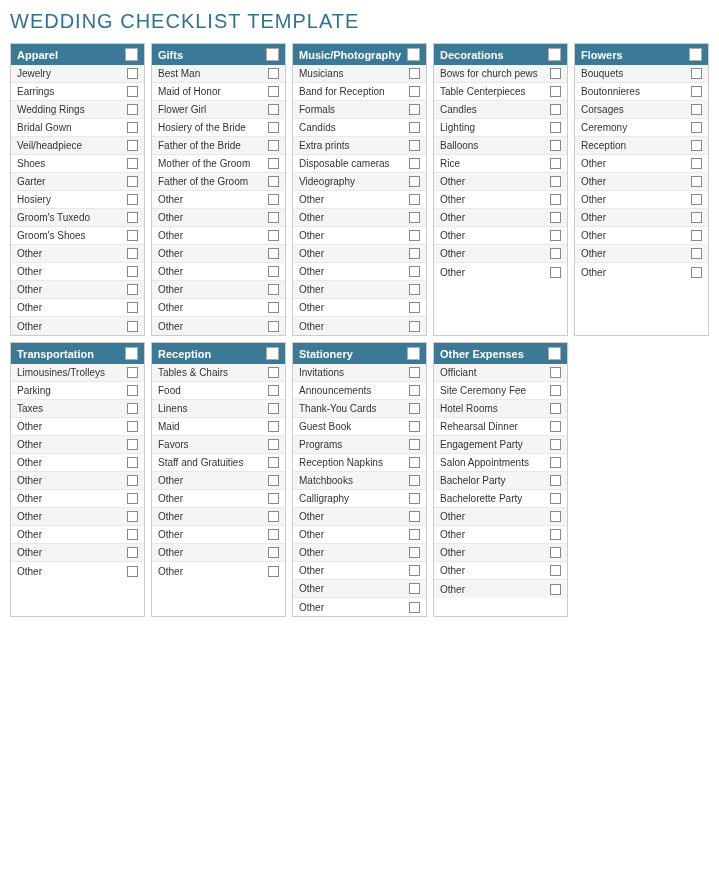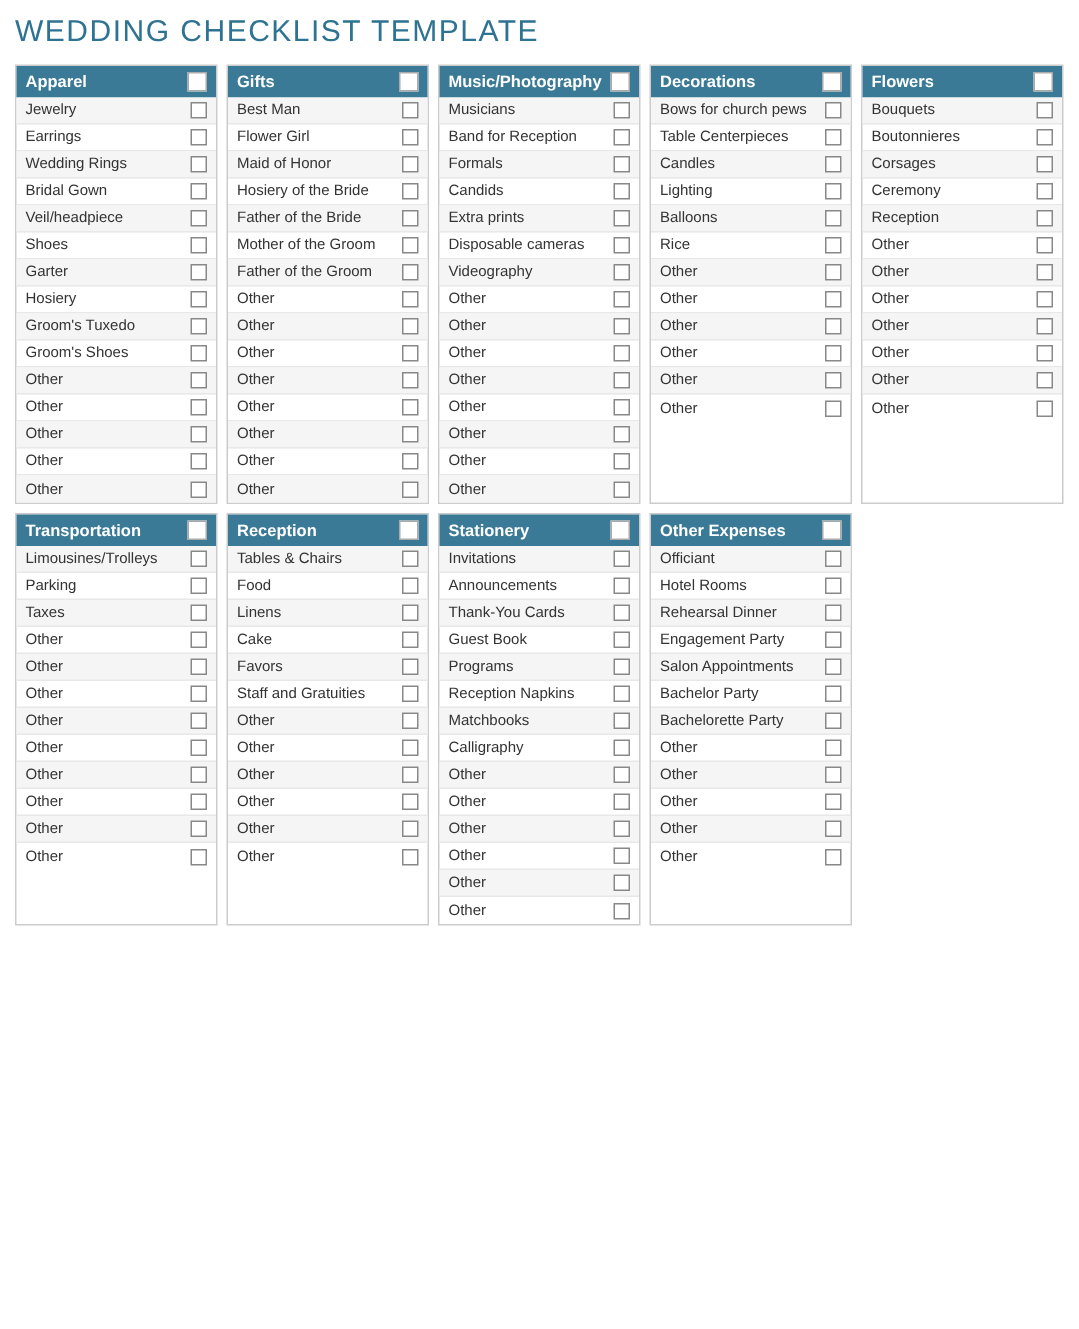--- a/index.html
+++ b/index.html
@@ -143,28 +143,28 @@
     <div class="section">
       <div class="section-header">
         <span>Gifts</span>
         <div class="header-checkbox"></div>
       </div>
       <div class="section-row">
         <span class="row-label">Best Man</span>
         <div class="row-checkbox"></div>
       </div>
       <div class="section-row">
+        <span class="row-label">Maid of Honor</span>
+        <div class="row-checkbox"></div>
+      </div>
+      <div class="section-row">
         <span class="row-label">Flower Girl</span>
         <div class="row-checkbox"></div>
       </div>
       <div class="section-row">
-        <span class="row-label">Maid of Honor</span>
-        <div class="row-checkbox"></div>
-      </div>
-      <div class="section-row">
         <span class="row-label">Hosiery of the Bride</span>
         <div class="row-checkbox"></div>
       </div>
       <div class="section-row">
         <span class="row-label">Father of the Bride</span>
         <div class="row-checkbox"></div>
       </div>
       <div class="section-row">
         <span class="row-label">Mother of the Groom</span>
         <div class="row-checkbox"></div>
@@ -445,21 +445,21 @@
       </div>
       <div class="section-row">
         <span class="row-label">Food</span>
         <div class="row-checkbox"></div>
       </div>
       <div class="section-row">
         <span class="row-label">Linens</span>
         <div class="row-checkbox"></div>
       </div>
       <div class="section-row">
-        <span class="row-label">Cake</span>
+        <span class="row-label">Maid</span>
         <div class="row-checkbox"></div>
       </div>
       <div class="section-row">
         <span class="row-label">Favors</span>
         <div class="row-checkbox"></div>
       </div>
       <div class="section-row">
         <span class="row-label">Staff and Gratuities</span>
         <div class="row-checkbox"></div>
       </div>
@@ -550,20 +550,24 @@
         <div class="row-checkbox"></div>
       </div>
     </div>
     <div class="section">
       <div class="section-header">
         <span>Other Expenses</span>
         <div class="header-checkbox"></div>
       </div>
       <div class="section-row">
         <span class="row-label">Officiant</span>
+        <div class="row-checkbox"></div>
+      </div>
+      <div class="section-row">
+        <span class="row-label">Site Ceremony Fee</span>
         <div class="row-checkbox"></div>
       </div>
       <div class="section-row">
         <span class="row-label">Hotel Rooms</span>
         <div class="row-checkbox"></div>
       </div>
       <div class="section-row">
         <span class="row-label">Rehearsal Dinner</span>
         <div class="row-checkbox"></div>
       </div>

